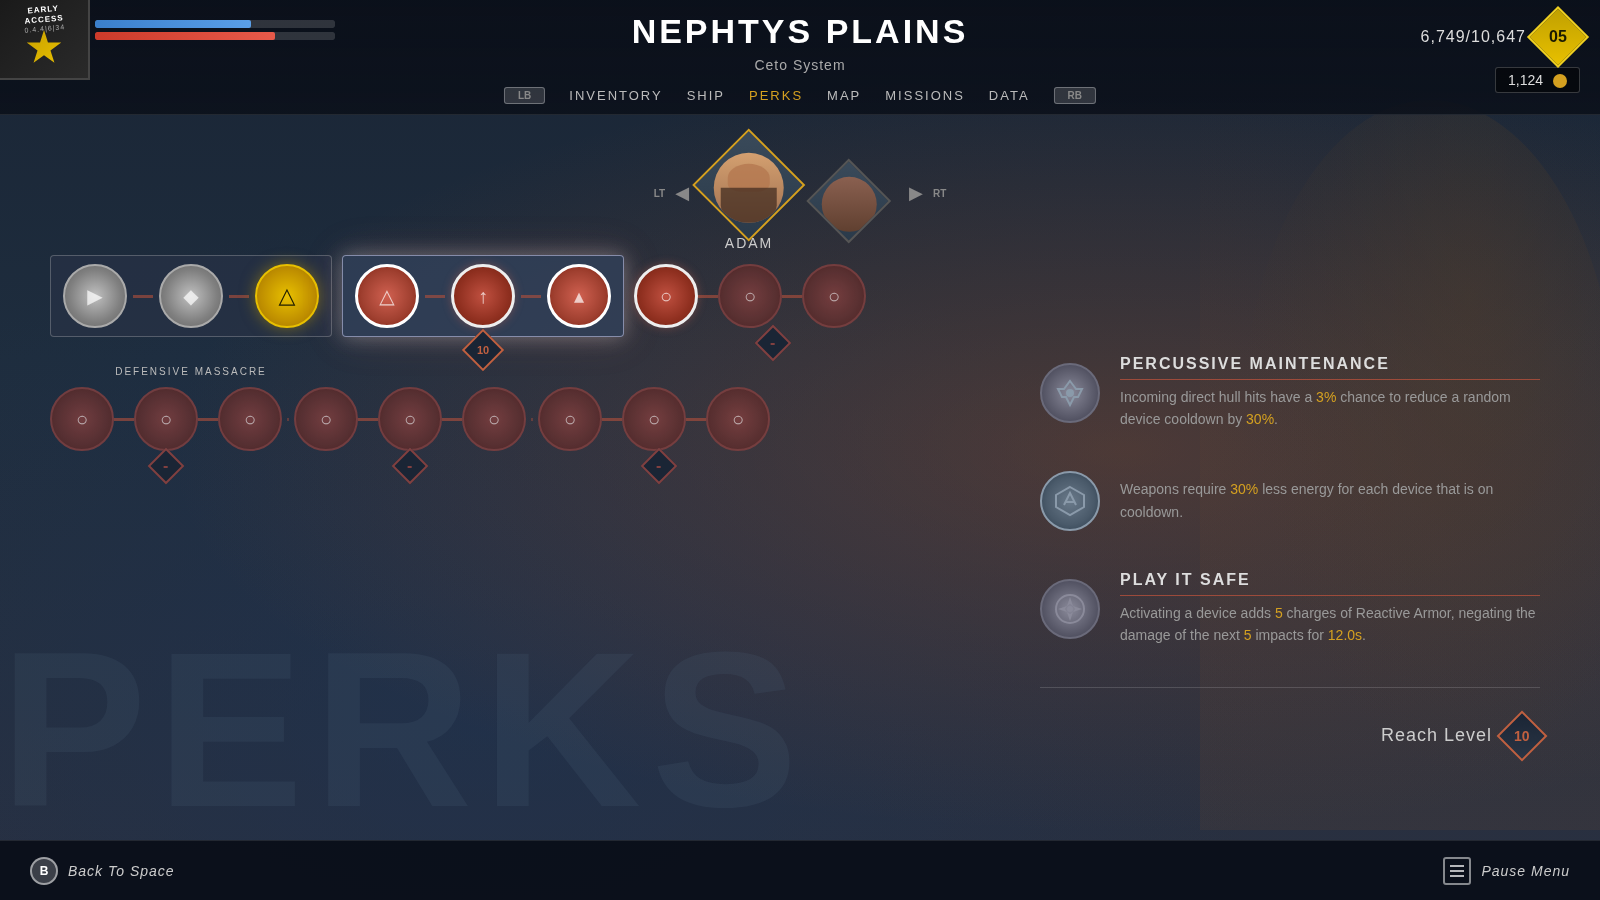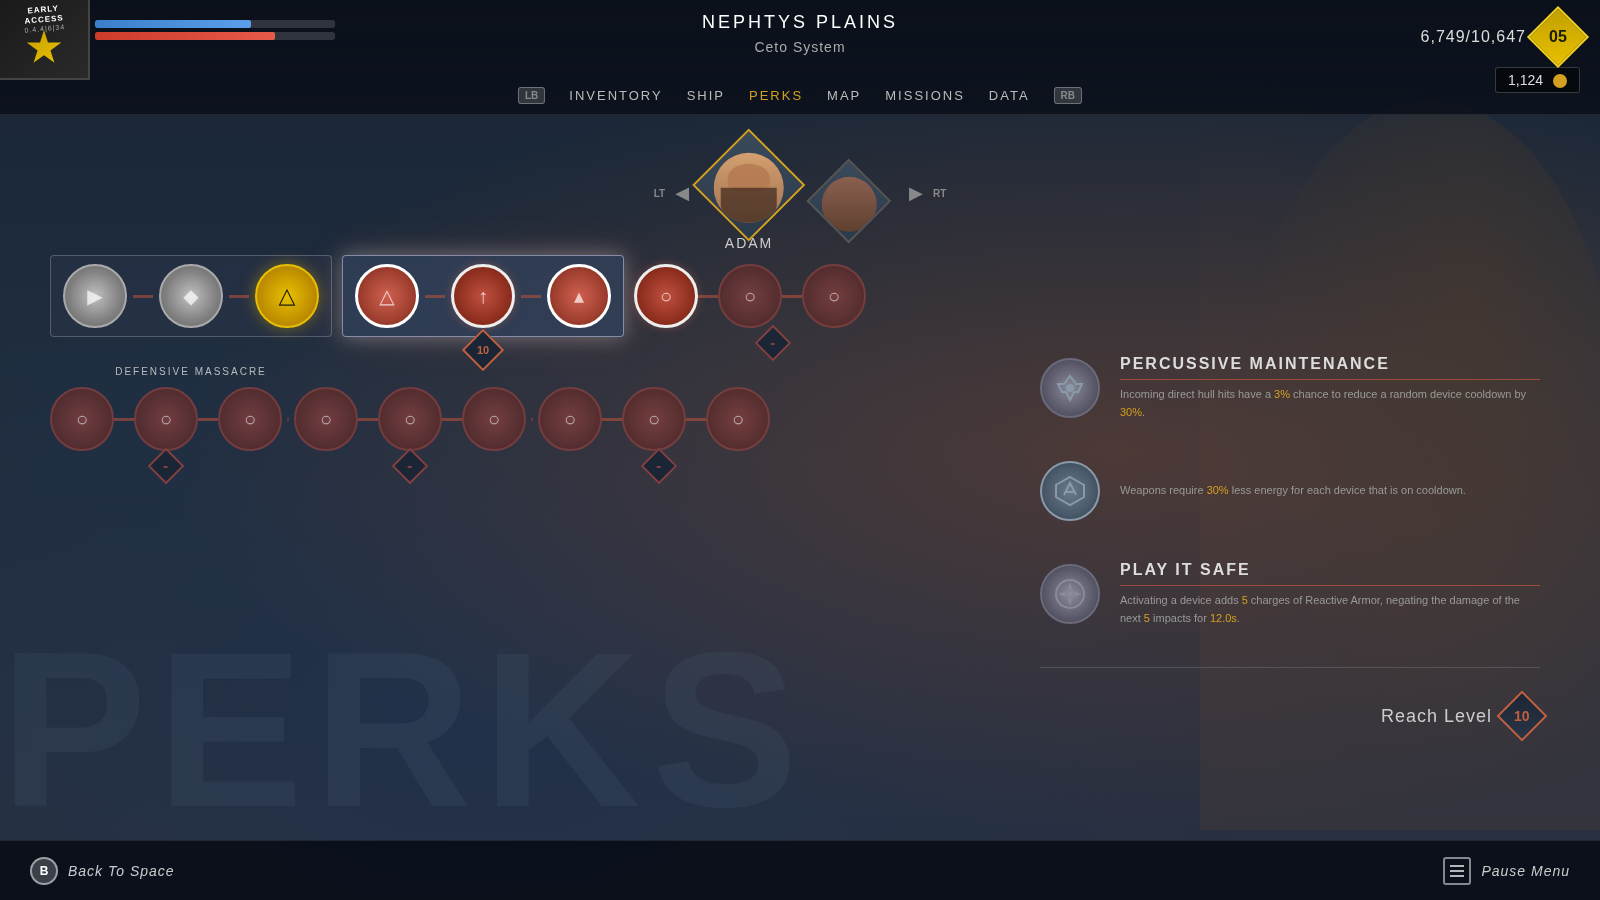--- a/index.html
+++ b/index.html
@@ -153,22 +153,22 @@
     
     .center-header {
       position: absolute;
       top: 12px;
       left: 50%;
       transform: translateX(-50%);
       text-align: center;
     }
 
     .location-title {
-      font-size: 18px;
-      font-weight: normal;
+      font-size: 34px;
+      font-weight: bold;
       color: #ffffff;
       letter-spacing: 3px;
       text-transform: uppercase;
     }
 
     .location-subtitle {
       font-size: 14px;
       color: #aaa;
       letter-spacing: 1px;
       margin-top: 6px;
@@ -184,21 +184,21 @@
       align-items: center;
       gap: 24px;
     }
 
     .nav-button-label {
       font-size: 10px;
       color: #888;
       background: rgba(255,255,255,0.15);
       border: 1px solid rgba(255,255,255,0.3);
       border-radius: 3px;
-      padding: 2px 6px;
+      padding: 2px 13px;
       font-weight: bold;
     }
 
     .nav-item {
       font-size: 13px;
       letter-spacing: 2px;
       color: #bbb;
       text-transform: uppercase;
       cursor: pointer;
     }
@@ -512,21 +512,21 @@
       font-weight: bold;
       color: #ddd;
       letter-spacing: 2px;
       text-transform: uppercase;
       margin-bottom: 6px;
       padding-bottom: 6px;
       border-bottom: 1px solid rgba(180, 80, 60, 0.8);
     }
 
     .perk-desc {
-      font-size: 11px;
+      font-size: 14px;
       color: #999;
       line-height: 1.6;
     }
 
     .perk-desc .highlight {
       color: #d4a020;
     }
 
     
     .panel-divider {

